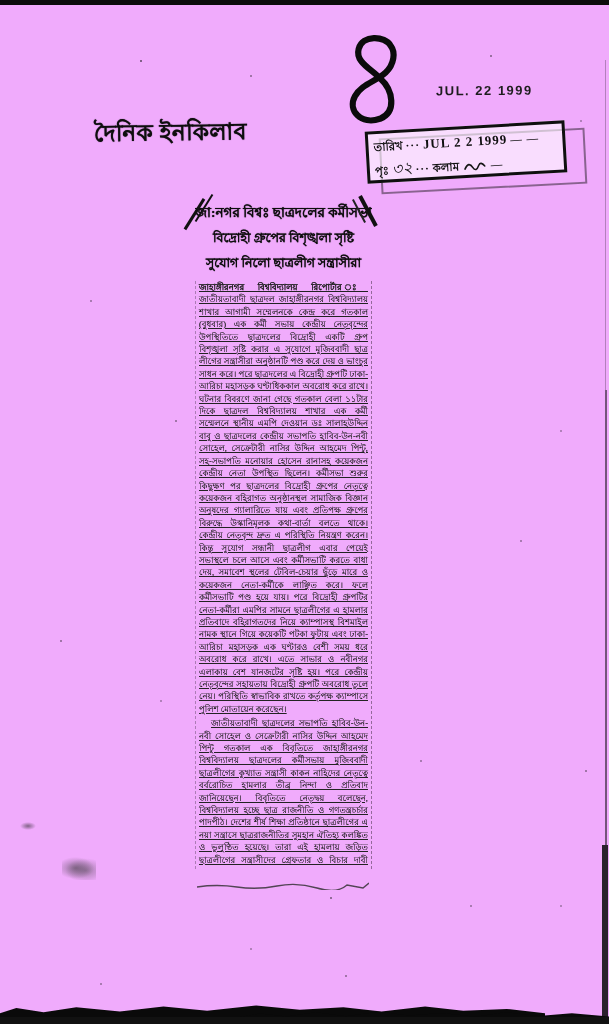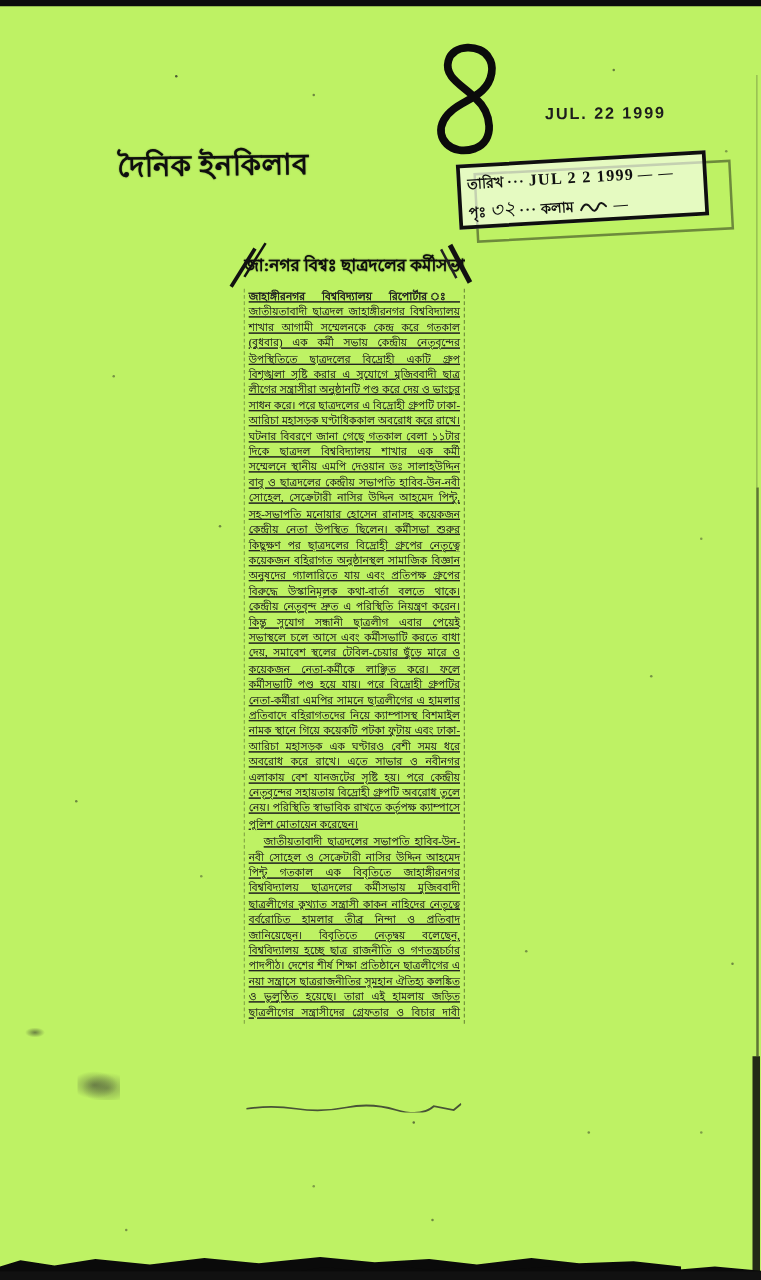--- a/index.html
+++ b/index.html
@@ -1,17 +1,17 @@
 <!DOCTYPE html>
 <html><head>
 <meta charset="utf-8">
 <style>
   html,body{margin:0;padding:0;}
   body{background:#888;font-family:"Liberation Serif", serif;}
-  .page{position:relative;width:609px;height:1024px;background:#bef264;overflow:hidden;margin:0 auto;}
+  .page{position:relative;width:609px;height:1024px;background:#f0abfc;overflow:hidden;margin:0 auto;}
 
   
   .top-bar{position:absolute;left:0;top:0;width:609px;height:5px;background:#0c0c0c;}
   .bottom-band-1{position:absolute;left:0;top:1003px;width:545px;height:17px;background:#0a0a0a;
     clip-path:polygon(0% 60%,3% 30%,8% 55%,14% 25%,22% 50%,30% 20%,38% 45%,47% 15%,55% 40%,63% 25%,70% 50%,78% 20%,85% 45%,93% 35%,100% 60%,100% 100%,0% 100%);}
   .bottom-band-2{position:absolute;left:238px;top:1009px;width:371px;height:15px;background:#0a0a0a;
     clip-path:polygon(0% 55%,6% 30%,13% 50%,21% 22%,29% 48%,38% 18%,46% 44%,55% 26%,64% 52%,72% 22%,81% 46%,90% 28%,100% 50%,100% 100%,0% 100%);}
   .bottom-band-3{position:absolute;left:0;top:1017px;width:609px;height:7px;background:#111;}
   .right-edge-a{position:absolute;left:605px;top:60px;width:1px;height:330px;background:rgba(20,20,20,.28);}
   .right-edge-b{position:absolute;left:605px;top:390px;width:2px;height:455px;background:rgba(15,15,15,.55);}
@@ -112,20 +112,22 @@
   </div>
 
   <div class="clipping">
     <div class="clip-slash-left-1"></div>
     <div class="clip-slash-left-2"></div>
     <div class="clip-slash-right-1"></div>
     <div class="clip-slash-right-2"></div>
 
     <div class="headline">
       <div class="h1">জা:নগর বিশ্বঃ ছাত্রদলের কর্মীসভায়</div>
+      <div class="h2">বিদ্রোহী গ্রুপের বিশৃঙ্খলা সৃষ্টি</div>
+      <div class="h3">সুযোগ নিলো ছাত্রলীগ সন্ত্রাসীরা</div>
     </div>
 
     <div class="clip-body">
       <p><span class="byline">জাহাঙ্গীরনগর বিশ্ববিদ্যালয় রিপোর্টার ঃ</span> <span>জাতীয়তাবাদী ছাত্রদল জাহাঙ্গীরনগর বিশ্ববিদ্যালয় শাখার আগামী সম্মেলনকে কেন্দ্র করে গতকাল (বুধবার) এক কর্মী সভায় কেন্দ্রীয় নেতৃবৃন্দের উপস্থিতিতে ছাত্রদলের বিদ্রোহী একটি গ্রুপ বিশৃঙ্খলা সৃষ্টি করার এ সুযোগে মুজিববাদী ছাত্র লীগের সন্ত্রাসীরা অনুষ্ঠানটি পণ্ড করে দেয় ও ভাংচুর সাধন করে। পরে ছাত্রদলের এ বিদ্রোহী গ্রুপটি ঢাকা-আরিচা মহাসড়ক ঘণ্টাধিককাল অবরোধ করে রাখে। ঘটনার বিবরণে জানা গেছে গতকাল বেলা ১১টার দিকে ছাত্রদল বিশ্ববিদ্যালয় শাখার এক কর্মী সম্মেলনে স্থানীয় এমপি দেওয়ান ডঃ সালাহউদ্দিন বাবু ও ছাত্রদলের কেন্দ্রীয় সভাপতি হাবিব-উন-নবী সোহেল, সেক্রেটারী নাসির উদ্দিন আহমেদ পিন্টু, সহ-সভাপতি মনোয়ার হোসেন রানাসহ কয়েকজন কেন্দ্রীয় নেতা উপস্থিত ছিলেন। কর্মীসভা শুরুর কিছুক্ষণ পর ছাত্রদলের বিদ্রোহী গ্রুপের নেতৃত্বে কয়েকজন বহিরাগত অনুষ্ঠানস্থল সামাজিক বিজ্ঞান অনুষদের গ্যালারিতে যায় এবং প্রতিপক্ষ গ্রুপের বিরুদ্ধে উস্কানিমূলক কথা-বার্তা বলতে থাকে। কেন্দ্রীয় নেতৃবৃন্দ দ্রুত এ পরিস্থিতি নিয়ন্ত্রণ করেন। কিন্তু সুযোগ সন্ধানী ছাত্রলীগ এবার পেয়েই সভাস্থলে চলে আসে এবং কর্মীসভাটি করতে বাধা দেয়, সমাবেশ স্থলের টেবিল-চেয়ার ছুঁড়ে মারে ও কয়েকজন নেতা-কর্মীকে লাঞ্ছিত করে। ফলে কর্মীসভাটি পণ্ড হয়ে যায়। পরে বিদ্রোহী গ্রুপটির নেতা-কর্মীরা এমপির সামনে ছাত্রলীগের এ হামলার প্রতিবাদে বহিরাগতদের নিয়ে ক্যাম্পাসস্থ বিশমাইল নামক স্থানে গিয়ে কয়েকটি পটকা ফুটায় এবং ঢাকা-আরিচা মহাসড়ক এক ঘণ্টারও বেশী সময় ধরে অবরোধ করে রাখে। এতে সাভার ও নবীনগর এলাকায় বেশ যানজটের সৃষ্টি হয়। পরে কেন্দ্রীয় নেতৃবৃন্দের সহায়তায় বিদ্রোহী গ্রুপটি অবরোধ তুলে নেয়। পরিস্থিতি স্বাভাবিক রাখতে কর্তৃপক্ষ ক্যাম্পাসে পুলিশ মোতায়েন করেছেন।</span></p>
       <p>জাতীয়তাবাদী ছাত্রদলের সভাপতি হাবিব-উন-নবী সোহেল ও সেক্রেটারী নাসির উদ্দিন আহমেদ পিন্টু গতকাল এক বিবৃতিতে জাহাঙ্গীরনগর বিশ্ববিদ্যালয় ছাত্রদলের কর্মীসভায় মুজিববাদী ছাত্রলীগের কুখ্যাত সন্ত্রাসী কাকন নাহিদের নেতৃত্বে বর্বরোচিত হামলার তীব্র নিন্দা ও প্রতিবাদ জানিয়েছেন। বিবৃতিতে নেতৃদ্বয় বলেছেন, বিশ্ববিদ্যালয় হচ্ছে ছাত্র রাজনীতি ও গণতন্ত্রচর্চার পাদপীঠ। দেশের শীর্ষ শিক্ষা প্রতিষ্ঠানে ছাত্রলীগের এ নয়া সন্ত্রাসে ছাত্ররাজনীতির সুমহান ঐতিহ্য কলঙ্কিত ও ভুলুণ্ঠিত হয়েছে। তারা এই হামলায় জড়িত ছাত্রলীগের সন্ত্রাসীদের গ্রেফতার ও বিচার দাবী করেন।</p>
     </div>
 
     <svg class="end-squiggle" viewBox="0 0 172 8" preserveAspectRatio="none" aria-hidden="true">
       <path d="M0,5 Q20,2 40,5 T80,4 T120,6 T150,3 L166,6 L172,1" fill="none" stroke="#2a2a2a" stroke-width="1.4" opacity=".8"></path>
     </svg>

